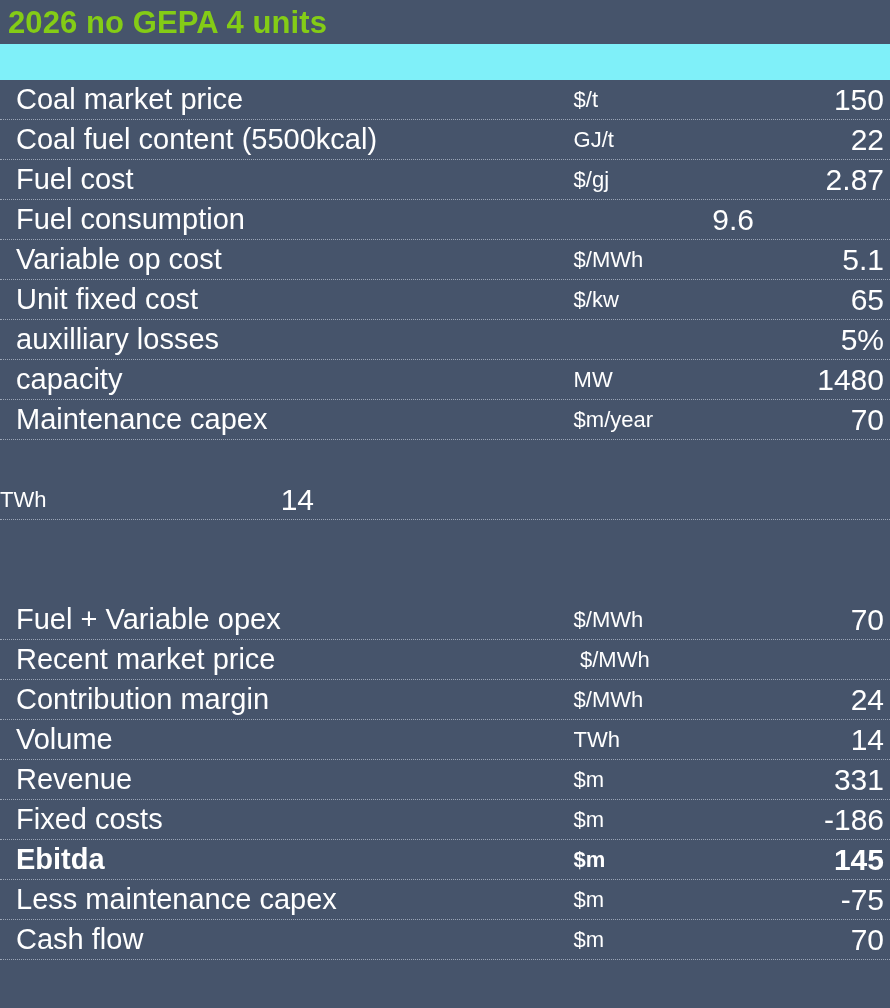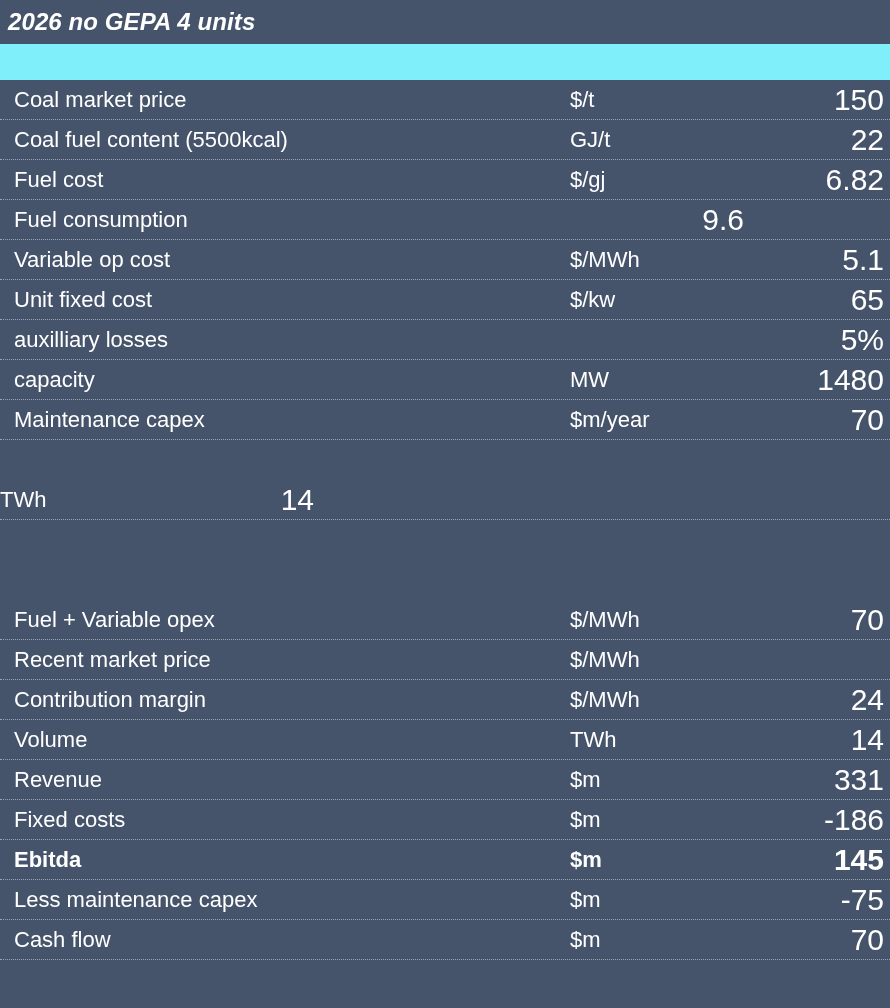--- a/index.html
+++ b/index.html
@@ -23,26 +23,25 @@
   }
   .title-row {
     height: 44px;
     background: #46546b;
     display: flex;
     align-items: center;
     padding: 0 8px;
     box-sizing: border-box;
   }
   .title-row .title-text {
-    font-size: 24px;
+    font-size: 31px;
     font-weight: bold;
     letter-spacing: 0.1px;
-    color: #ffffff;
+    color: #84cc16;
     line-height: 1;
-    font-style: italic;
   }
   .accent-bar {
     height: 36px;
     background: #7ff0f9;
     width: 100%;
   }
   .rows {
     display: block;
   }
   .row {
@@ -50,25 +49,26 @@
     display: flex;
     align-items: center;
     border-bottom: 1px dotted #9aa5b6;
     box-sizing: border-box;
   }
   .row.no-border {
     border-bottom: 1px solid transparent;
   }
   .cell-label {
     width: 570px;
-    padding-left: 14px;
-    box-sizing: border-box;
-    font-size: 22px;
+    padding-left: 6px;
+    box-sizing: border-box;
+    font-size: 29px;
     white-space: nowrap;
     overflow: hidden;
+    margin-left: 10px;
   }
   .cell-unit {
     width: 140px;
     box-sizing: border-box;
     font-size: 22px;
     white-space: nowrap;
   }
   .cell-value {
     width: 180px;
     box-sizing: border-box;
@@ -101,21 +101,21 @@
         <div class="cell-value">150</div>
       </div>
       <div class="row">
         <div class="cell-label">Coal fuel content (5500kcal)</div>
         <div class="cell-unit">GJ/t</div>
         <div class="cell-value">22</div>
       </div>
       <div class="row">
         <div class="cell-label">Fuel cost</div>
         <div class="cell-unit">$/gj</div>
-        <div class="cell-value">6.82</div>
+        <div class="cell-value">2.87</div>
       </div>
       <div class="row">
         <div class="cell-label">Fuel consumption</div>
         <div class="cell-value">9.6</div>
       </div>
       <div class="row">
         <div class="cell-label">Variable op cost</div>
         <div class="cell-unit">$/MWh</div>
         <div class="cell-value">5.1</div>
       </div>

